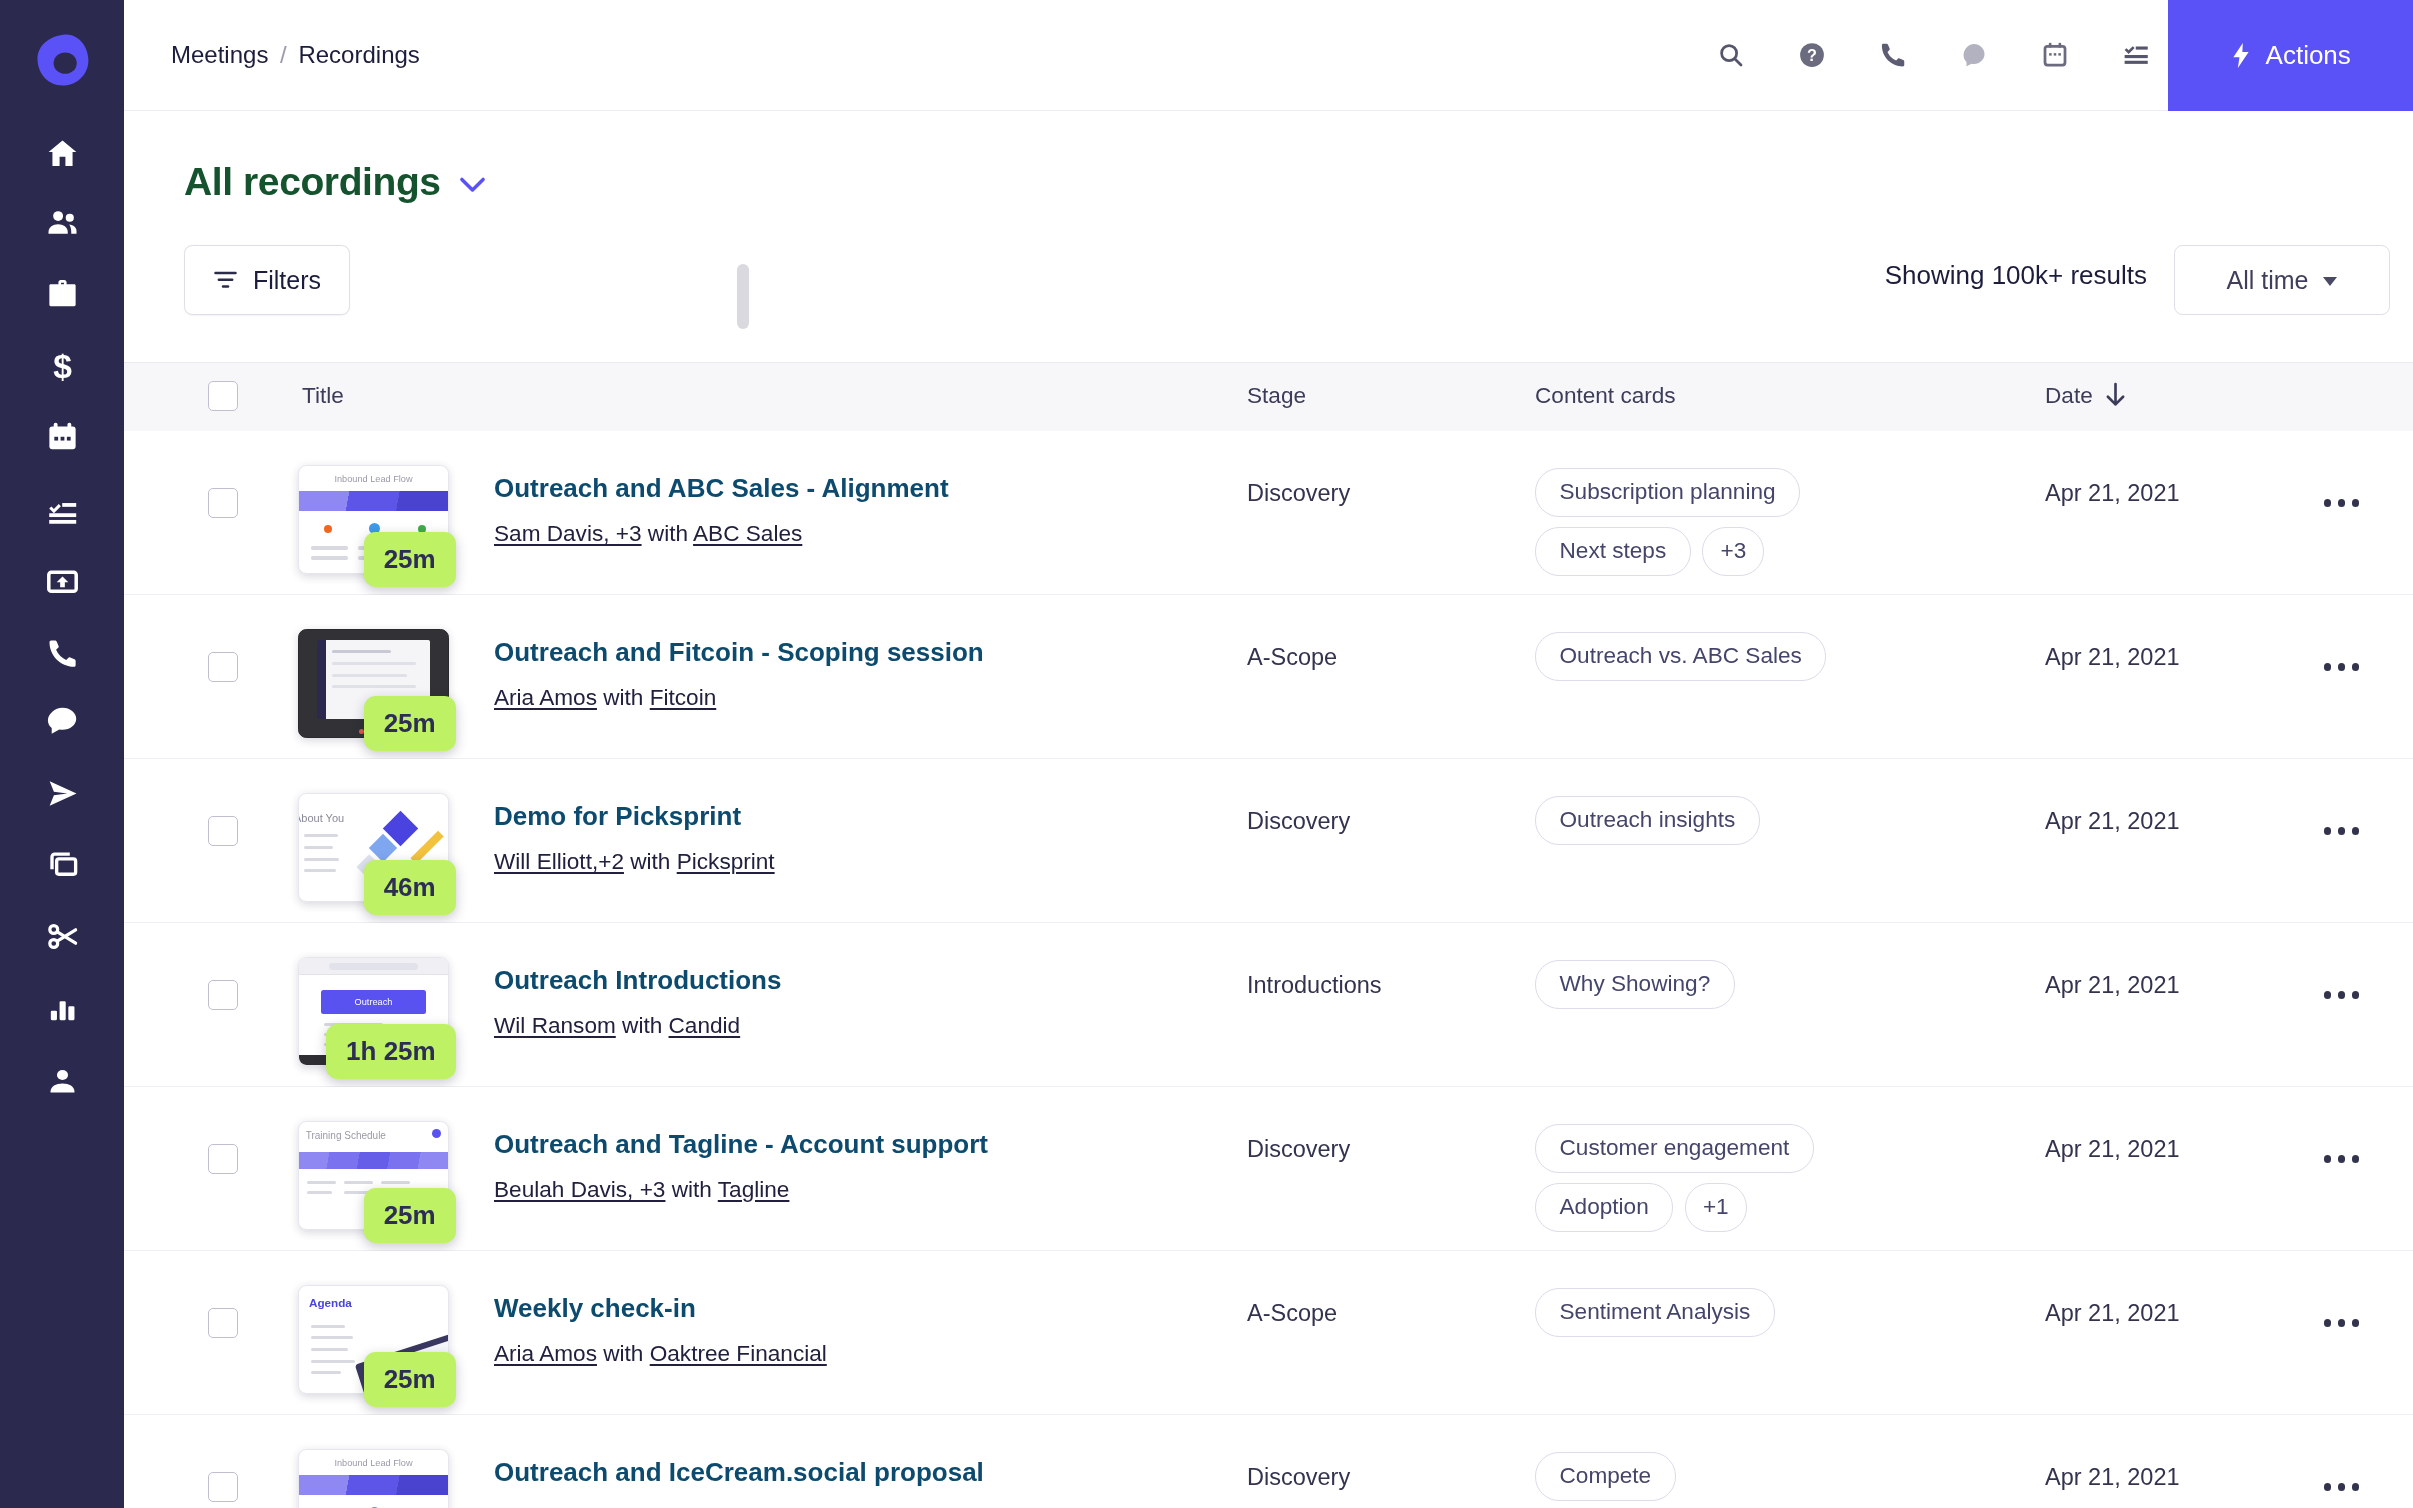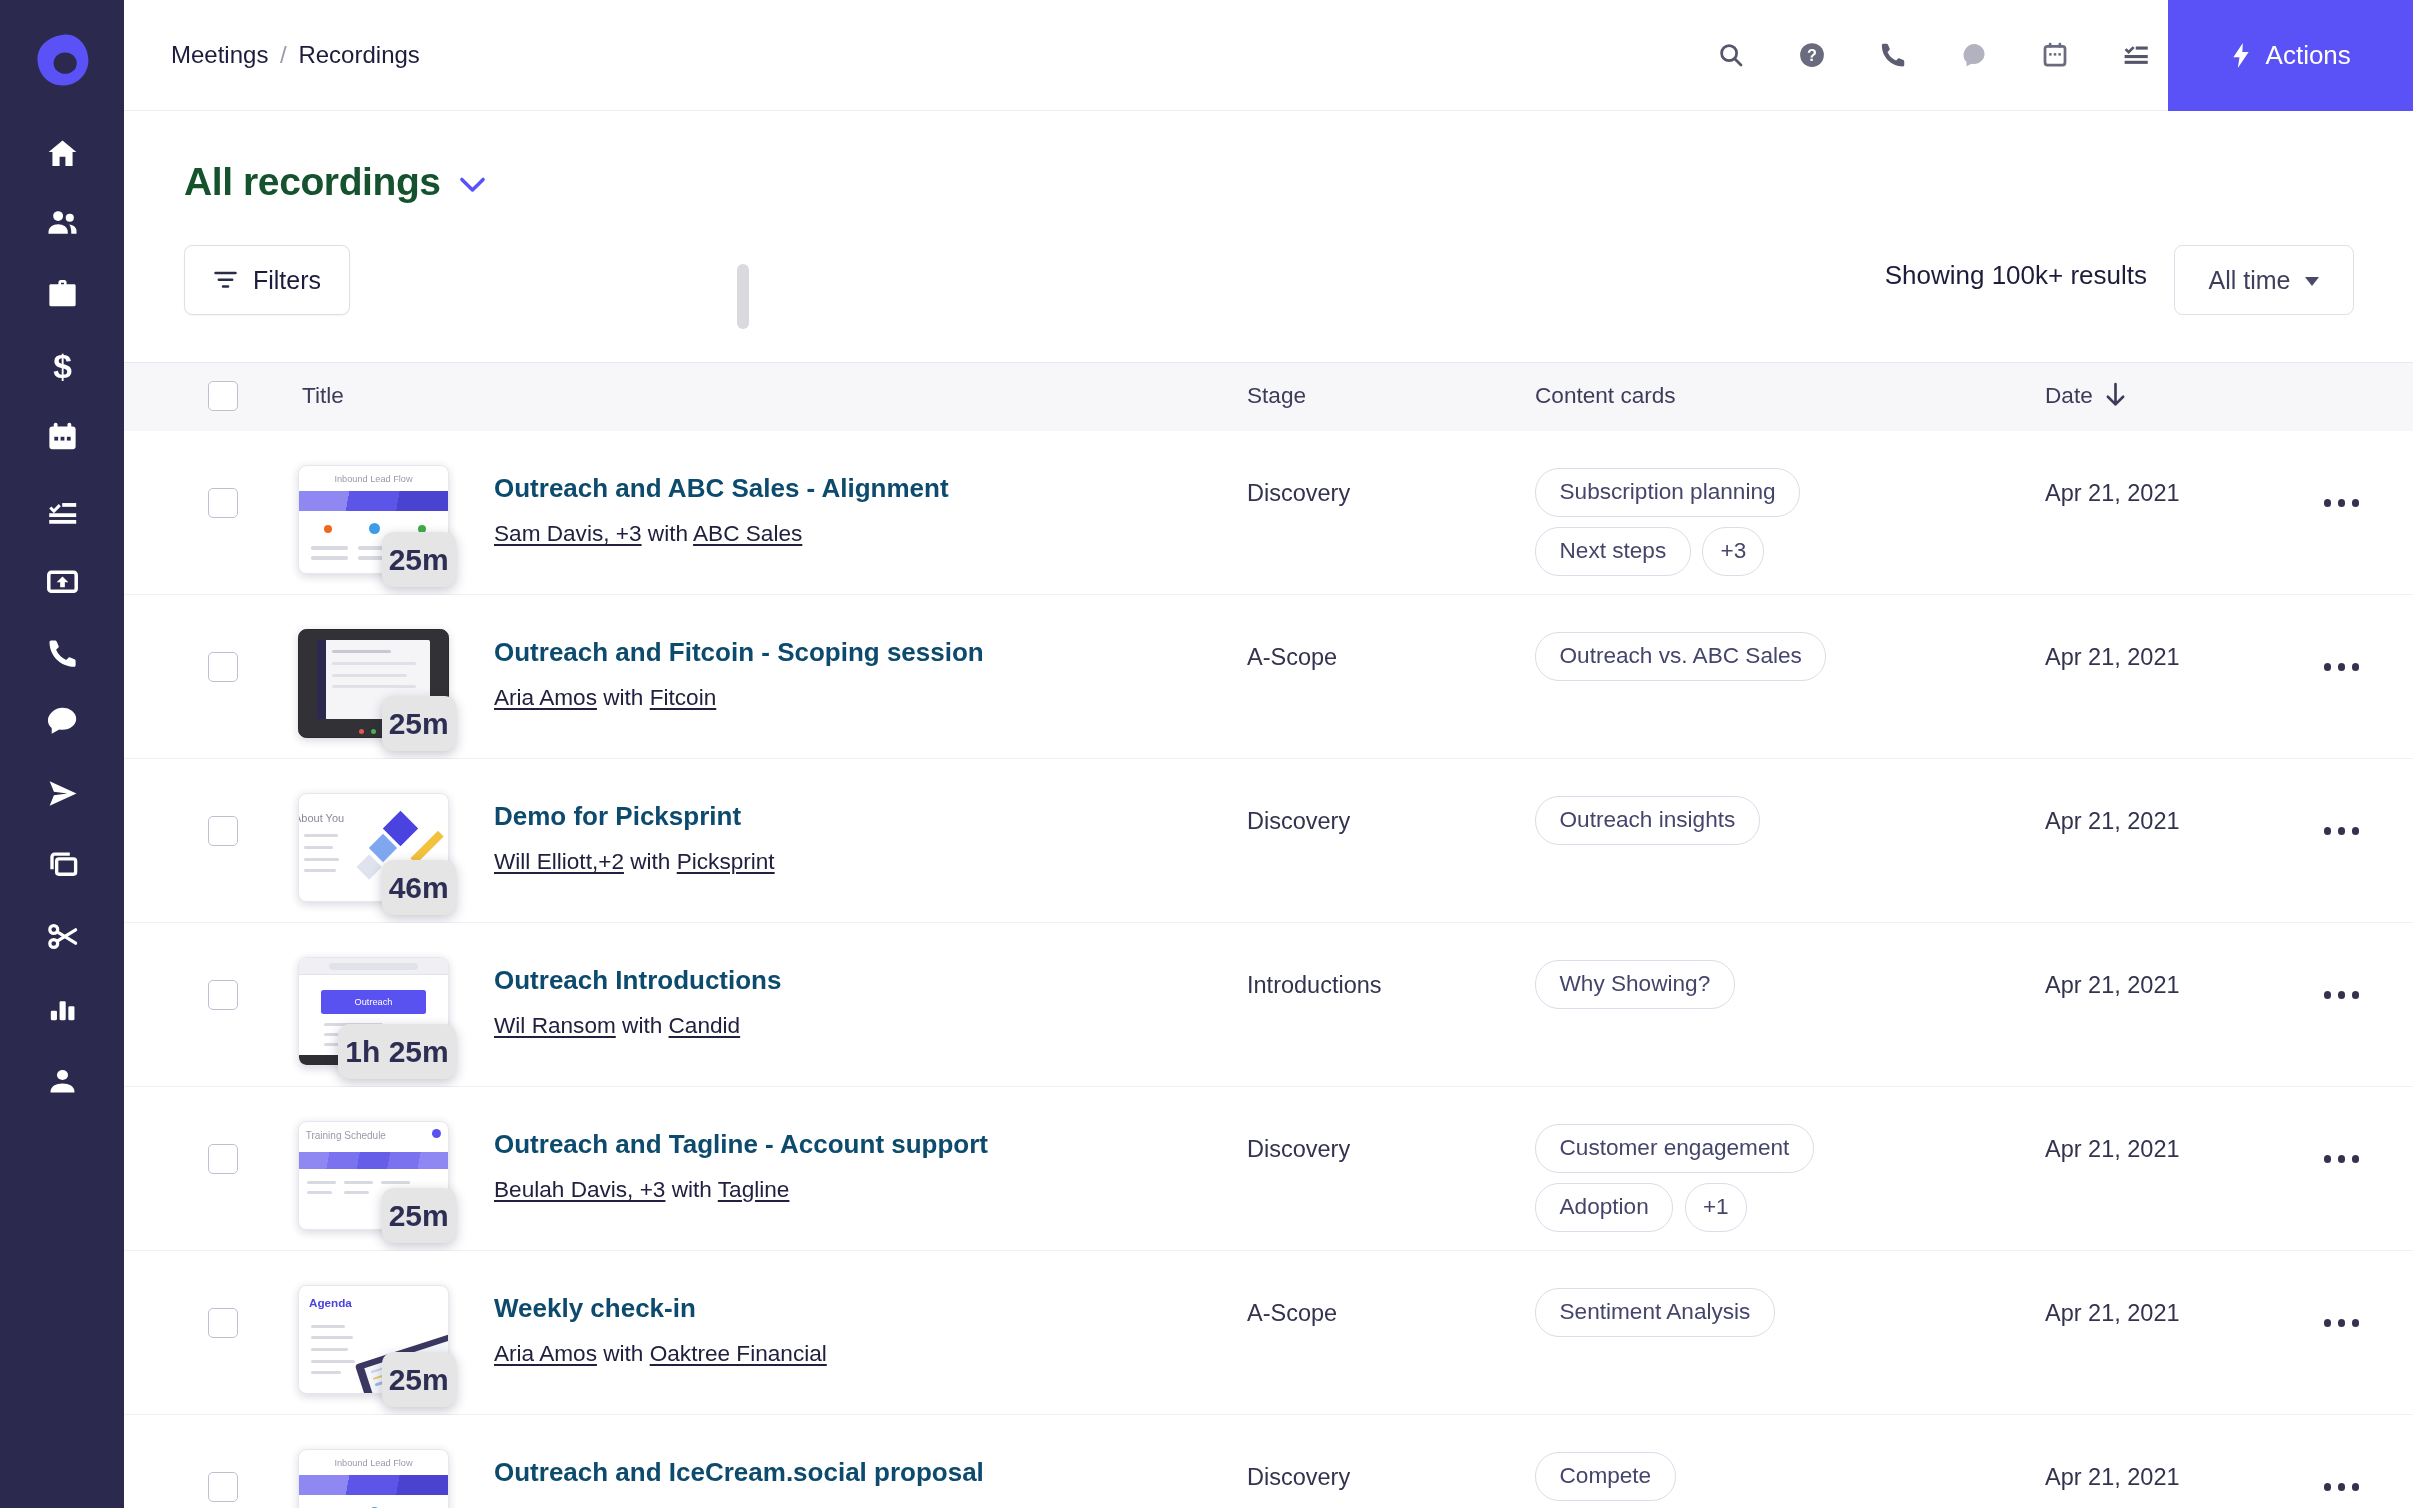--- a/index.html
+++ b/index.html
@@ -34,21 +34,21 @@
   .view-title h1 { font-size:39px; font-weight:bold; color:#14532d; letter-spacing:-0.4px; }
   .view-title svg { width:27px; height:18.4px; margin-top:6.7px; }
 
   .filters-btn { position:absolute; left:60px; top:134px; width:166px; height:70px; background:#fff;
     border:1.7px solid #DEDEE8; border-radius:8.4px; display:flex; align-items:center; justify-content:center; gap:15px;
     cursor:pointer; box-shadow:0 0.8px 1.7px rgba(40,40,80,.05); }
   .filters-btn span { font-size:25px; color:#1C1C3C; }
   .scroll-pill { position:absolute; left:613px; top:153px; width:11.7px; height:65px; border-radius:5.9px; background:#D9D9DF; }
 
   .results-text { position:absolute; right:266px; top:149px; font-size:26px; color:#1C1C3C; }
-  .time-btn { position:absolute; left:2050px; top:134px; width:180px; height:70px; background:#fff;
+  .time-btn { position:absolute; left:2050px; top:134px; width:216px; height:70px; background:#fff;
     border:1.7px solid #DEDEE8; border-radius:8.4px; display:flex; align-items:center; justify-content:center; gap:15px; cursor:pointer; }
   .time-btn span { font-size:25px; color:#3F3F5C; }
   .caret-down { width:0; height:0; border-left:7.5px solid transparent; border-right:7.5px solid transparent;
     border-top:9.2px solid #4A4A66; margin-top:3.4px; }
 
   
   .thead { position:absolute; left:0; top:251px; width:2289px; height:77px; background:#F7F7FA;
     border-top:1.7px solid #E9E9F1; border-bottom:1.7px solid #E9E9F1; }
   .thead .lbl { position:absolute; top:0; line-height:65px; font-size:22.6px; color:#3C3C5A; }
   .sort { position:absolute; left:1979px; top:18.4px; width:25px; height:28.5px; }
@@ -71,23 +71,23 @@
   .pill.plus { padding:0 17px; }
   .cell-date { position:absolute; left:1921px; top:49px; font-size:23.5px; color:#33334F; }
   .more { position:absolute; left:2179px; top:55px; width:77px; height:34px; display:flex; align-items:center;
     justify-content:center; gap:6.7px; background:none; border:none; cursor:pointer; }
   .more i { width:7.5px; height:7.5px; border-radius:50%; background:#33334E; }
 
   
   .thumb { position:absolute; left:174px; top:34px; width:151px; height:109px; border-radius:8.4px; cursor:pointer; }
   .tart { position:absolute; inset:0; border-radius:8.4px; overflow:hidden; background:#fff;
     border:0.8px solid #E6E6EE; box-shadow:0 2.5px 8.4px rgba(30,30,70,.16); }
-  .dur { position:absolute; right:-6.7px; bottom:-13.4px; min-width:74px; height:55px; padding:0 7px; background:#e5e5e5;
+  .dur { position:absolute; right:-6.7px; bottom:-13.4px; min-width:74px; height:55px; padding:0 20px; background:#bef264;
     border-radius:11.7px; box-shadow:0 3.4px 11.7px rgba(30,30,70,.25); display:flex; align-items:center; justify-content:center;
-    font-size:30px; font-weight:bold; color:#2E2E55; }
+    font-size:26px; font-weight:bold; color:#2E2E55; }
   .micro { position:absolute; font-size:9.2px; color:#9A9AA8; white-space:nowrap; }
   .mline { position:absolute; height:3.4px; border-radius:1.7px; background:#D9D9E2; }
   .band { position:absolute; left:0; right:0; height:20px;
     background:linear-gradient(100deg,#8F88F3 0 33%,#5D55E8 33% 66%,#4A43CF 66%); }
   .dot { position:absolute; border-radius:50%; }
   .darkwin { background:#313136 !important; border-color:#2a2a2e !important; }
   .innerwin { position:absolute; left:18.4px; right:18.4px; top:10px; bottom:18.4px; background:#F5F5F8; border-radius:1.7px; }
   .innerwin .side { position:absolute; left:0; top:0; bottom:0; width:8.4px; background:#2B2A4E; }
   .cube { position:absolute; transform:rotate(45deg); }
   .laptop { position:absolute; width:109px; height:44px; background:#3A3860; transform:rotate(-18deg); border-radius:3.4px; }

